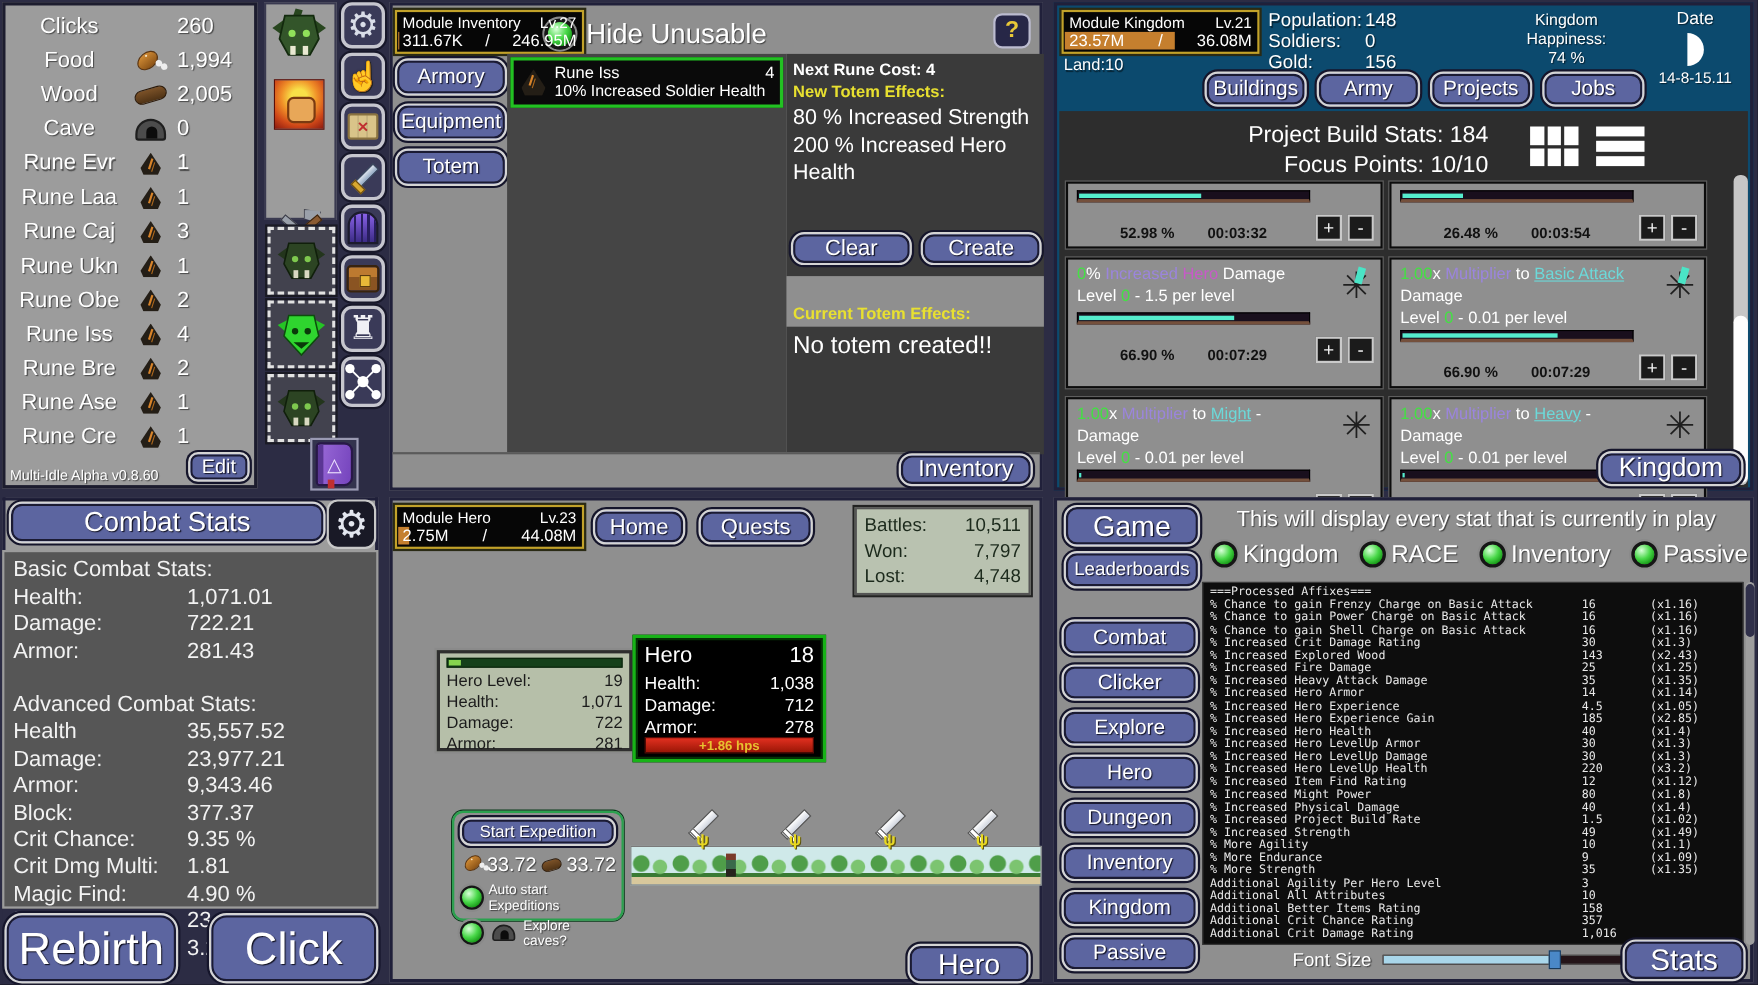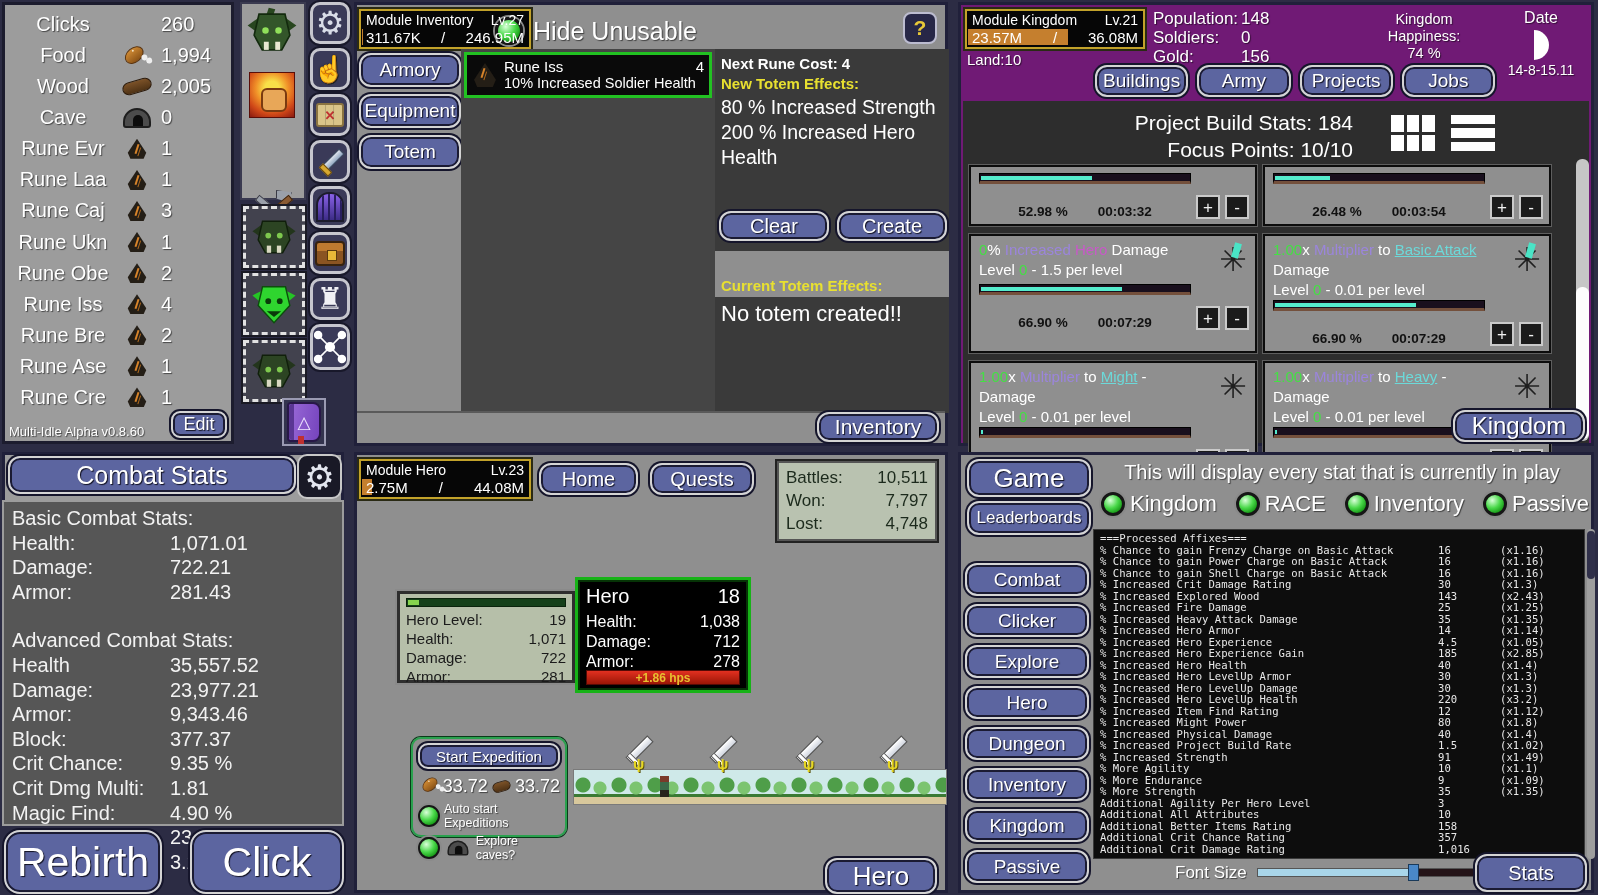--- a/index.html
+++ b/index.html
@@ -347,21 +347,21 @@
     <div class="pill" style="left:362px;top:206px;width:110px;height:30px;font-size:20px">Clear</div>
     <div class="pill" style="left:480px;top:206px;width:110px;height:30px;font-size:20px">Create</div>
     <div class="abs" style="left:358px;top:246px;width:234px;height:46px;background:#8f8f8f"></div>
     <div class="abs yellow" style="left:364px;top:272px;font-size:15px">Current Totem Effects:</div>
     <div class="abs" style="left:364px;top:296px;font-size:22px">No totem created!!</div>
 
     <div class="abs" style="left:0;bottom:0;width:100%;height:32px;background:#8f8f8f;border-top:2px solid #5a5a5a"></div>
     <div class="pill" style="right:6px;bottom:1px;width:122px;height:30px;font-size:21px">Inventory</div>
   </div>
 
-  <div class="panel" style="left:958px;top:2px;width:636px;height:444px;background:#701a75;border:3px solid #20203a">
+  <div class="panel" style="left:958px;top:2px;width:636px;height:444px;background:#0c4a6e;border:3px solid #20203a">
     <div class="mbox" style="left:4px;top:4px;width:180px;height:40px">
       <div class="mfill" style="width: 57%;"></div>
       <div class="mrow">
           <span>Module Kingdom</span>
           <span>Lv.21</span>
         </div>
       <div class="mrow" style="font-size:15px">
           <span>23.57M</span>
           <span>/</span>
           <span>36.08M</span>
@@ -637,21 +637,21 @@
           <span>Module Hero</span>
           <span>Lv.23</span>
         </div>
       <div class="mrow" style="font-size:15px">
           <span>2.75M</span>
           <span>/</span>
           <span>44.08M</span>
         </div>
     </div>
     <div class="abs" style="left:182px;top:8px;display:flex;gap:12px">
-      <div class="pill st" style="width:99px;height:32px;font-size:20px">
+      <div class="pill st" style="width:84px;height:32px;font-size:20px">
           <span>Home</span>
         </div>
         <div class="pill st" style="width:104px;height:32px;font-size:20px">
           <span>Quests</span>
         </div>
     </div>
     <div class="abs" style="right:8px;top:6px;width:160px;height:80px;background:#b9c2b0;border:2px solid #555;box-shadow:0 0 0 2px #222;color:#1c2a1c;padding:3px 7px">
       <div class="brow">
           <span>Battles:</span>
           <span>10,511</span>
@@ -881,21 +881,21 @@
           <span class="sv">40</span>
           <span class="sm">(x1.4)</span>
         </div>
         <div class="srow">
           <span class="sn">% Increased Project Build Rate</span>
           <span class="sv">1.5</span>
           <span class="sm">(x1.02)</span>
         </div>
         <div class="srow">
           <span class="sn">% Increased Strength</span>
-          <span class="sv">91</span>
+          <span class="sv">49</span>
           <span class="sm">(x1.49)</span>
         </div>
         <div class="srow">
           <span class="sn">% More Agility</span>
           <span class="sv">10</span>
           <span class="sm">(x1.1)</span>
         </div>
         <div class="srow">
           <span class="sn">% More Endurance</span>
           <span class="sv">9</span>
@@ -934,16 +934,16 @@
     </div>
     <div class="sb" style="left:626px;top:74px;width:8px;height:330px;background:#9e9e9e">
       <div class="sb" style="left:0;top:2px;width:8px;height:48px;background:#30304a"></div>
     </div>
 
     <div class="abs ts" style="left:214px;top:408px;font-size:17px">Font Size</div>
     <div class="abs" style="left:296px;top:413px;width:244px;height:9px;background:#241418;border:1px solid #555">
       <div style="position: absolute; left: 0px; top: 0px; height: 7px; background: rgb(169, 214, 234); width: 62%;"></div>
       <div style="position:absolute;left:62%;top:-5px;width:11px;height:17px;background:#4a88c8;border:1px solid #1a3a5a"></div>
     </div>
-    <div class="pill" style="right:4px;bottom:-2px;width:112px;height:38px;font-size:20px">Stats</div>
+    <div class="pill" style="right:4px;bottom:-2px;width:112px;height:38px;font-size:27px">Stats</div>
   </div>
 
 </div>
 
 </body></html>

